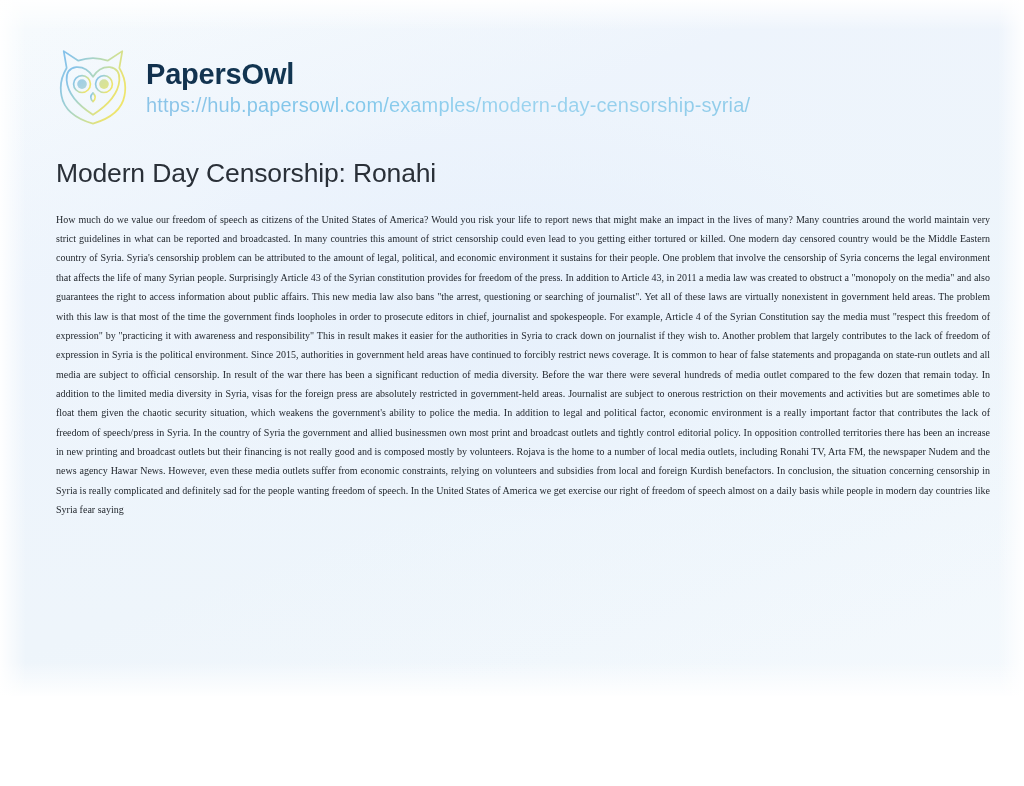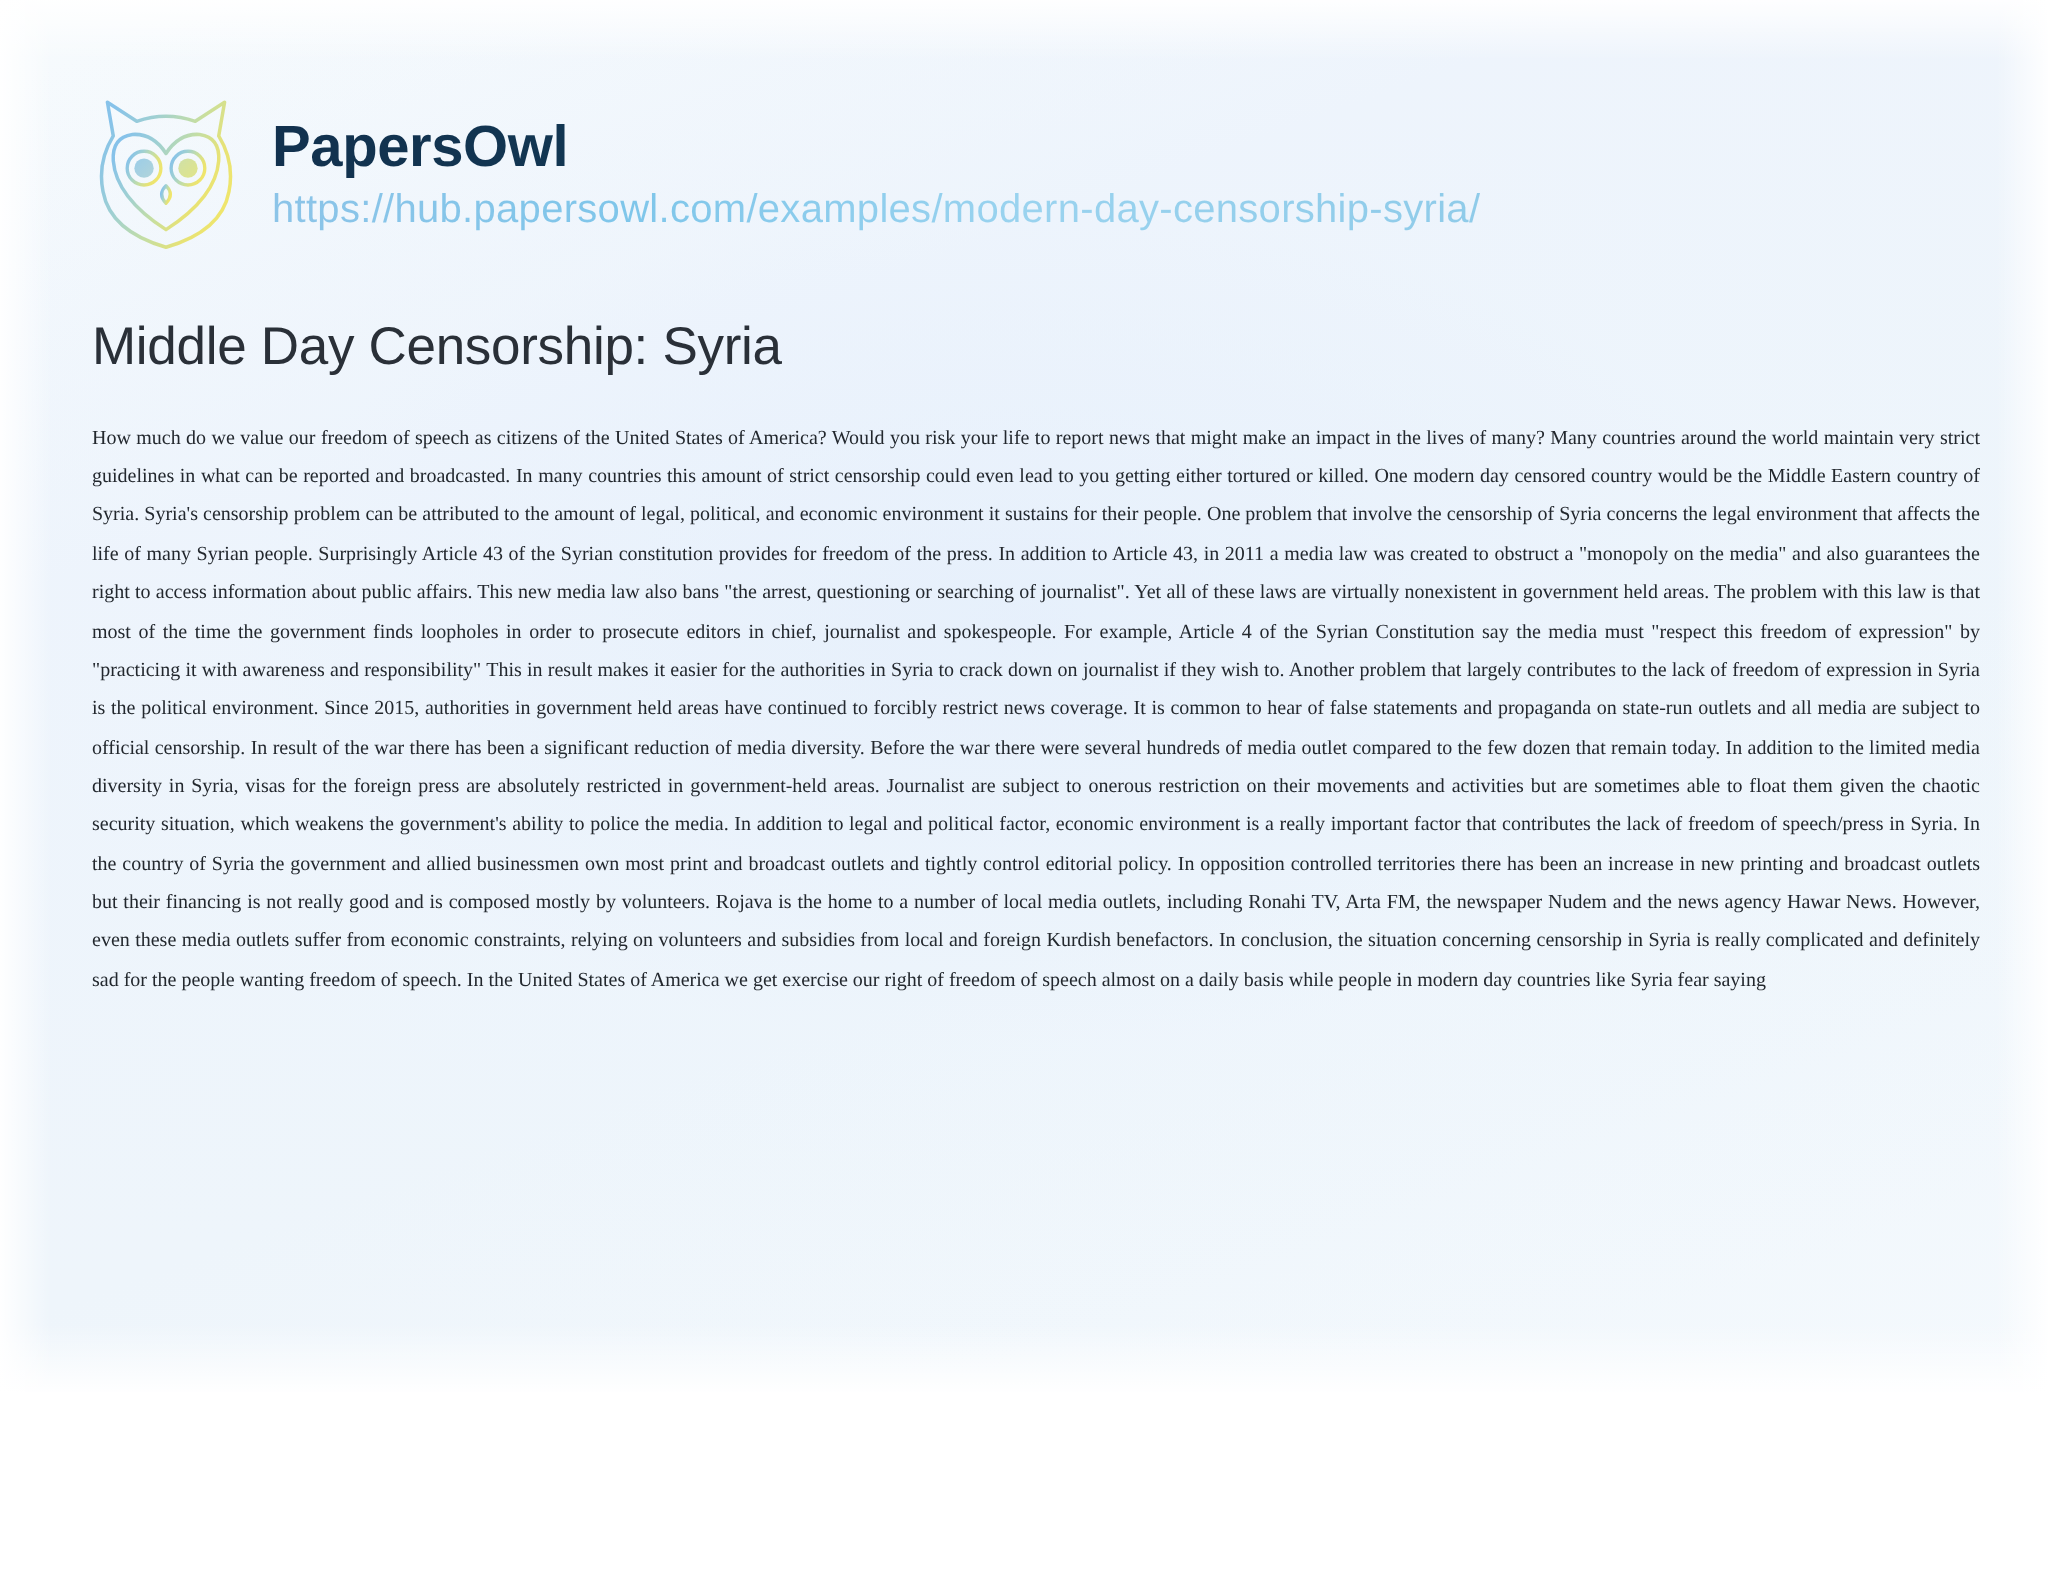--- a/index.html
+++ b/index.html
@@ -16,20 +16,21 @@
 
   .page {
     position: relative;
     width: 1024px;
     height: 696px;
     box-sizing: border-box;
     background:
       radial-gradient(ellipse 70% 55% at 50% 45%, rgba(224,236,252,0.55) 0%, rgba(235,244,253,0.25) 55%, rgba(255,255,255,0) 100%),
       linear-gradient(160deg, #f7fbfd 0%, #eef4fc 28%, #eef5fb 62%, #f4f9fd 100%);
     overflow: hidden;
+    padding-left: 10px;
   }
 
   
   .page::after {
     content: "";
     position: absolute;
     inset: 0;
     pointer-events: none;
     background:
       linear-gradient(to right, rgba(255,255,255,0.95) 0px, rgba(255,255,255,0) 26px),
@@ -159,18 +160,18 @@
         </svg>
       </span>
 
       <div class="brand-block">
         <div class="brand-name">PapersOwl</div>
         <div class="brand-url">https://hub.papersowl.com/examples/modern-day-censorship-syria/</div>
       </div>
 
     </div>
 
-    <h1 class="doc-title">Middle Day Censorship: Syria</h1>
+    <h1 class="doc-title">Modern Day Censorship: Ronahi</h1>
 
     <p class="doc-body">How much do we value our freedom of speech as citizens of the United States of America? Would you risk your life to report news that might make an impact in the lives of many? Many countries around the world maintain very strict guidelines in what can be reported and broadcasted. In many countries this amount of strict censorship could even lead to you getting either tortured or killed. One modern day censored country would be the Middle Eastern country of Syria. Syria's censorship problem can be attributed to the amount of legal, political, and economic environment it sustains for their people. One problem that involve the censorship of Syria concerns the legal environment that affects the life of many Syrian people. Surprisingly Article 43 of the Syrian constitution provides for freedom of the press. In addition to Article 43, in 2011 a media law was created to obstruct a "monopoly on the media" and also guarantees the right to access information about public affairs. This new media law also bans "the arrest, questioning or searching of journalist". Yet all of these laws are virtually nonexistent in government held areas. The problem with this law is that most of the time the government finds loopholes in order to prosecute editors in chief, journalist and spokespeople. For example, Article 4 of the Syrian Constitution say the media must "respect this freedom of expression" by "practicing it with awareness and responsibility" This in result makes it easier for the authorities in Syria to crack down on journalist if they wish to. Another problem that largely contributes to the lack of freedom of expression in Syria is the political environment. Since 2015, authorities in government held areas have continued to forcibly restrict news coverage. It is common to hear of false statements and propaganda on state-run outlets and all media are subject to official censorship. In result of the war there has been a significant reduction of media diversity. Before the war there were several hundreds of media outlet compared to the few dozen that remain today. In addition to the limited media diversity in Syria, visas for the foreign press are absolutely restricted in government-held areas. Journalist are subject to onerous restriction on their movements and activities but are sometimes able to float them given the chaotic security situation, which weakens the government's ability to police the media. In addition to legal and political factor, economic environment is a really important factor that contributes the lack of freedom of speech/press in Syria. In the country of Syria the government and allied businessmen own most print and broadcast outlets and tightly control editorial policy. In opposition controlled territories there has been an increase in new printing and broadcast outlets but their financing is not really good and is composed mostly by volunteers. Rojava is the home to a number of local media outlets, including Ronahi TV, Arta FM, the newspaper Nudem and the news agency Hawar News. However, even these media outlets suffer from economic constraints, relying on volunteers and subsidies from local and foreign Kurdish benefactors. In conclusion, the situation concerning censorship in Syria is really complicated and definitely sad for the people wanting freedom of speech. In the United States of America we get exercise our right of freedom of speech almost on a daily basis while people in modern day countries like Syria fear saying</p>
 
   </div>
 </div>
 
 </body></html>

